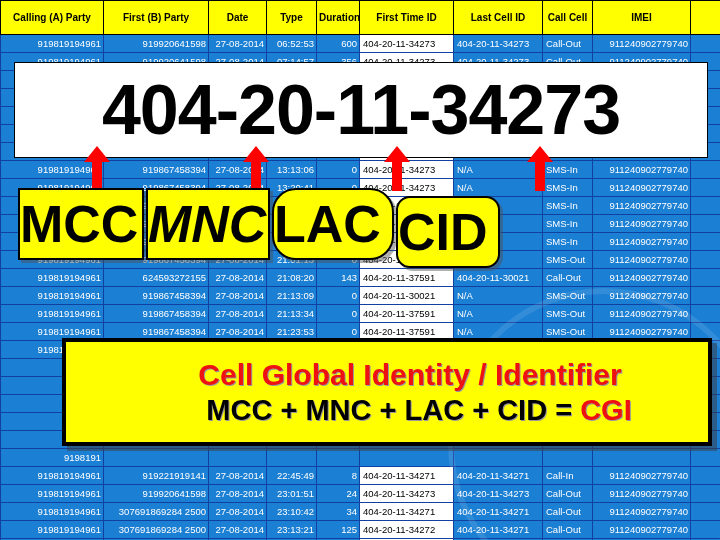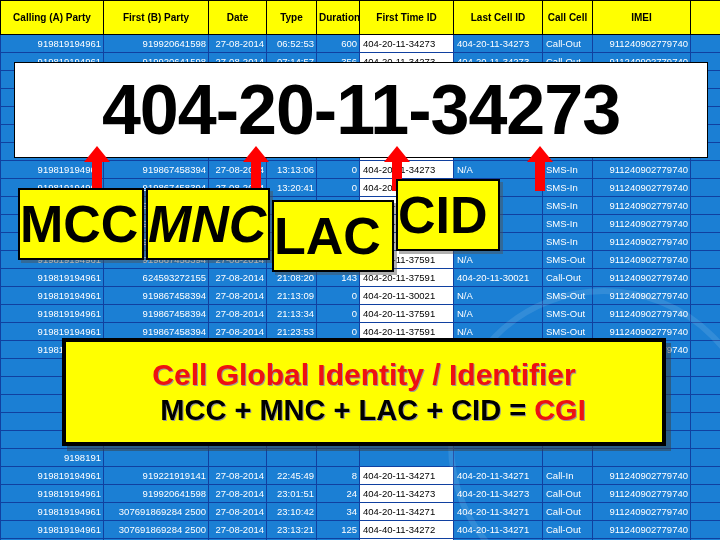--- a/index.html
+++ b/index.html
@@ -99,34 +99,35 @@
     display:flex;align-items:center;
     height:68px;
     box-shadow:3px 3px 0 rgba(80,80,80,.45);
   }
   .comp-box span{
     font-size:52px;font-weight:bold;color:#000000;line-height:56px;
     white-space:nowrap;
   }
   #box-mcc{left:18px;top:188px;width:122px;}
   #box-mnc{left:146px;top:188px;width:120px;font-style:italic;}
-  #box-lac{left:272px;top:200px;width:118px;}
-  #box-cid{left:396px;top:179px;width:100px;}
+  #box-lac{left:272px;top:188px;width:118px;border-radius:24px;}
+  #box-cid{left:396px;top:196px;width:100px;border-radius:14px;}
 
   
   .nub{position:absolute;width:10px;height:7px;background:#ff0000;}
 
   
   #cgi-callout{
     left:62px;top:338px;width:596px;height:100px;
     background:#ffff00;
     border:4px solid #000000;
     box-shadow:5px 5px 0 rgba(60,60,60,.5);
     display:flex;flex-direction:column;align-items:center;justify-content:center;
     gap:2px;
+    padding-left:46px;
   }
   #cgi-callout .line1{
     font-size:30px;font-weight:bold;color:#ee1111;white-space:nowrap;
     text-shadow:1px 1px 0 #999;
   }
   #cgi-callout .line1 .slash{color:#ee1111;}
   #cgi-callout .line2{
     font-size:29px;font-weight:bold;color:#000000;white-space:nowrap;
     text-shadow:1px 1px 0 #999;
     margin-left:18px;
@@ -494,21 +495,21 @@
         <td class="lt">Call-Out</td>
         <td>911240902779740</td>
         <td>40420305264</td>
       </tr>
       <tr>
         <td>919819194961</td>
         <td>307691869284 2500</td>
         <td>27-08-2014</td>
         <td>23:13:21</td>
         <td>125</td>
-        <td class="cell-hl">404-40-11-34272</td>
+        <td class="cell-hl">404-20-11-34272</td>
         <td class="lt">404-20-11-34271</td>
         <td class="lt">Call-Out</td>
         <td>911240902779740</td>
         <td>40420305264</td>
       </tr>
       <tr>
         <td>919819194961</td>
         <td>307691970262 7590</td>
         <td>27-08-2014</td>
         <td>23:14:23</td>

